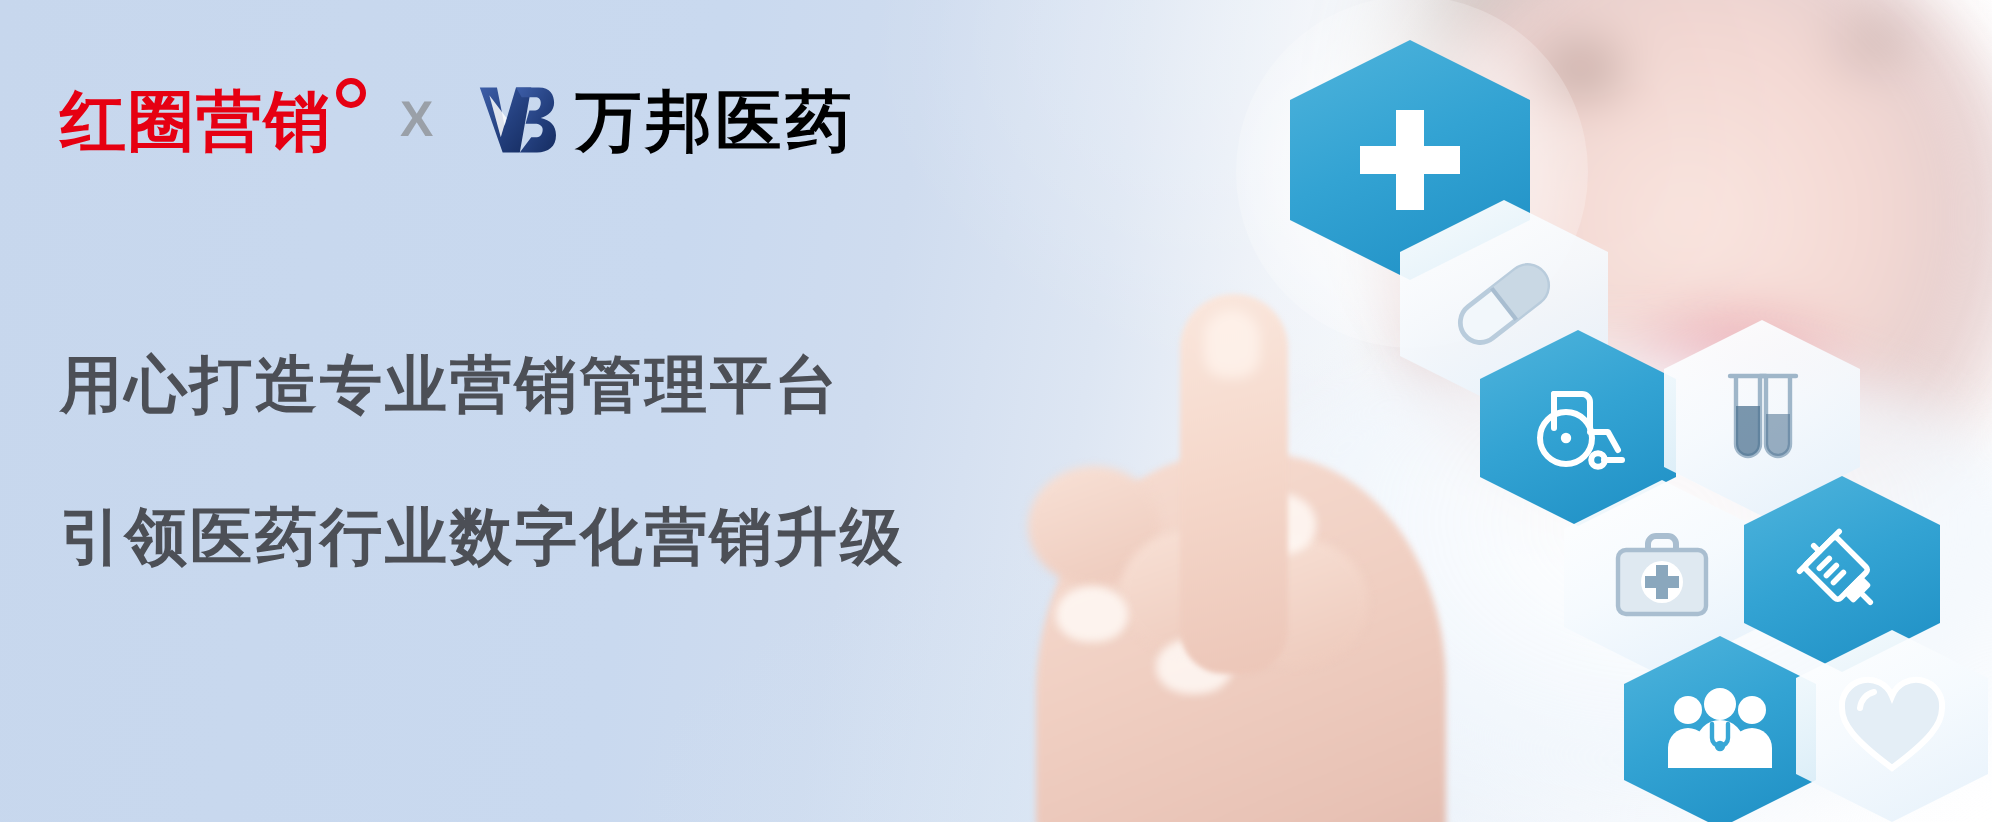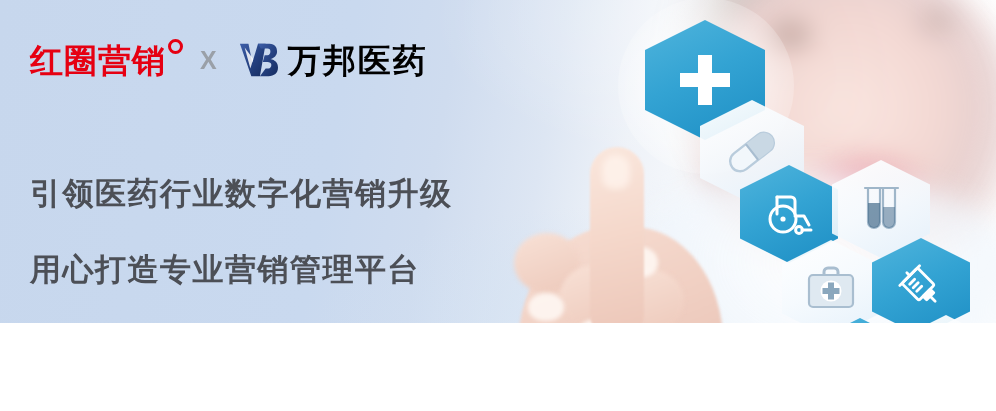--- a/index.html
+++ b/index.html
@@ -7,21 +7,21 @@
     padding: 0;
     background: #ffffff;
   }
   body {
     font-family: "Liberation Sans", "DejaVu Sans", sans-serif;
   }
 
   .banner {
     position: relative;
     width: 996px;
-    height: 323px;
+    height: 411px;
     overflow: hidden;
     background: #c9d9ef;
   }
 
   
   .bg-base {
     position: absolute;
     inset: 0;
     background: linear-gradient(100deg,
         #c7d7ed 0%,
@@ -401,17 +401,17 @@
         </defs>
         <path d="M3 4 L12 4 L16 24 L22 4 L30 4 L24 38 L15 38 L3 4 Z" fill="url(#wbg)"></path>
         <path d="M22 4 L34 4 C40 4 42 8 42 12 C42 16 39 19 35 20 C40 21 43 24 43 29 C43 35 39 38 33 38 L24 38 L30 30 L33 30 C35 30 36 28 36 26 C36 24 34 23 32 23 L27 23 L29 16 L32 16 C34 16 35 14 35 12 C35 10 34 9 32 9 L25 9 Z" fill="url(#wbg)"></path>
         <path d="M8 8 L14 30 L17 20 Z" fill="#ffffff" opacity="0.85"></path>
       </svg>
       <span class="logo-blue-text">万邦医药</span>
     </div>
   </div>
 
   <div class="headline">
+    <div class="headline-line">用心打造专业营销管理平台</div>
     <div class="headline-line">引领医药行业数字化营销升级</div>
-    <div class="headline-line">用心打造专业营销管理平台</div>
   </div>
 
 </div>
 
 </body></html>

